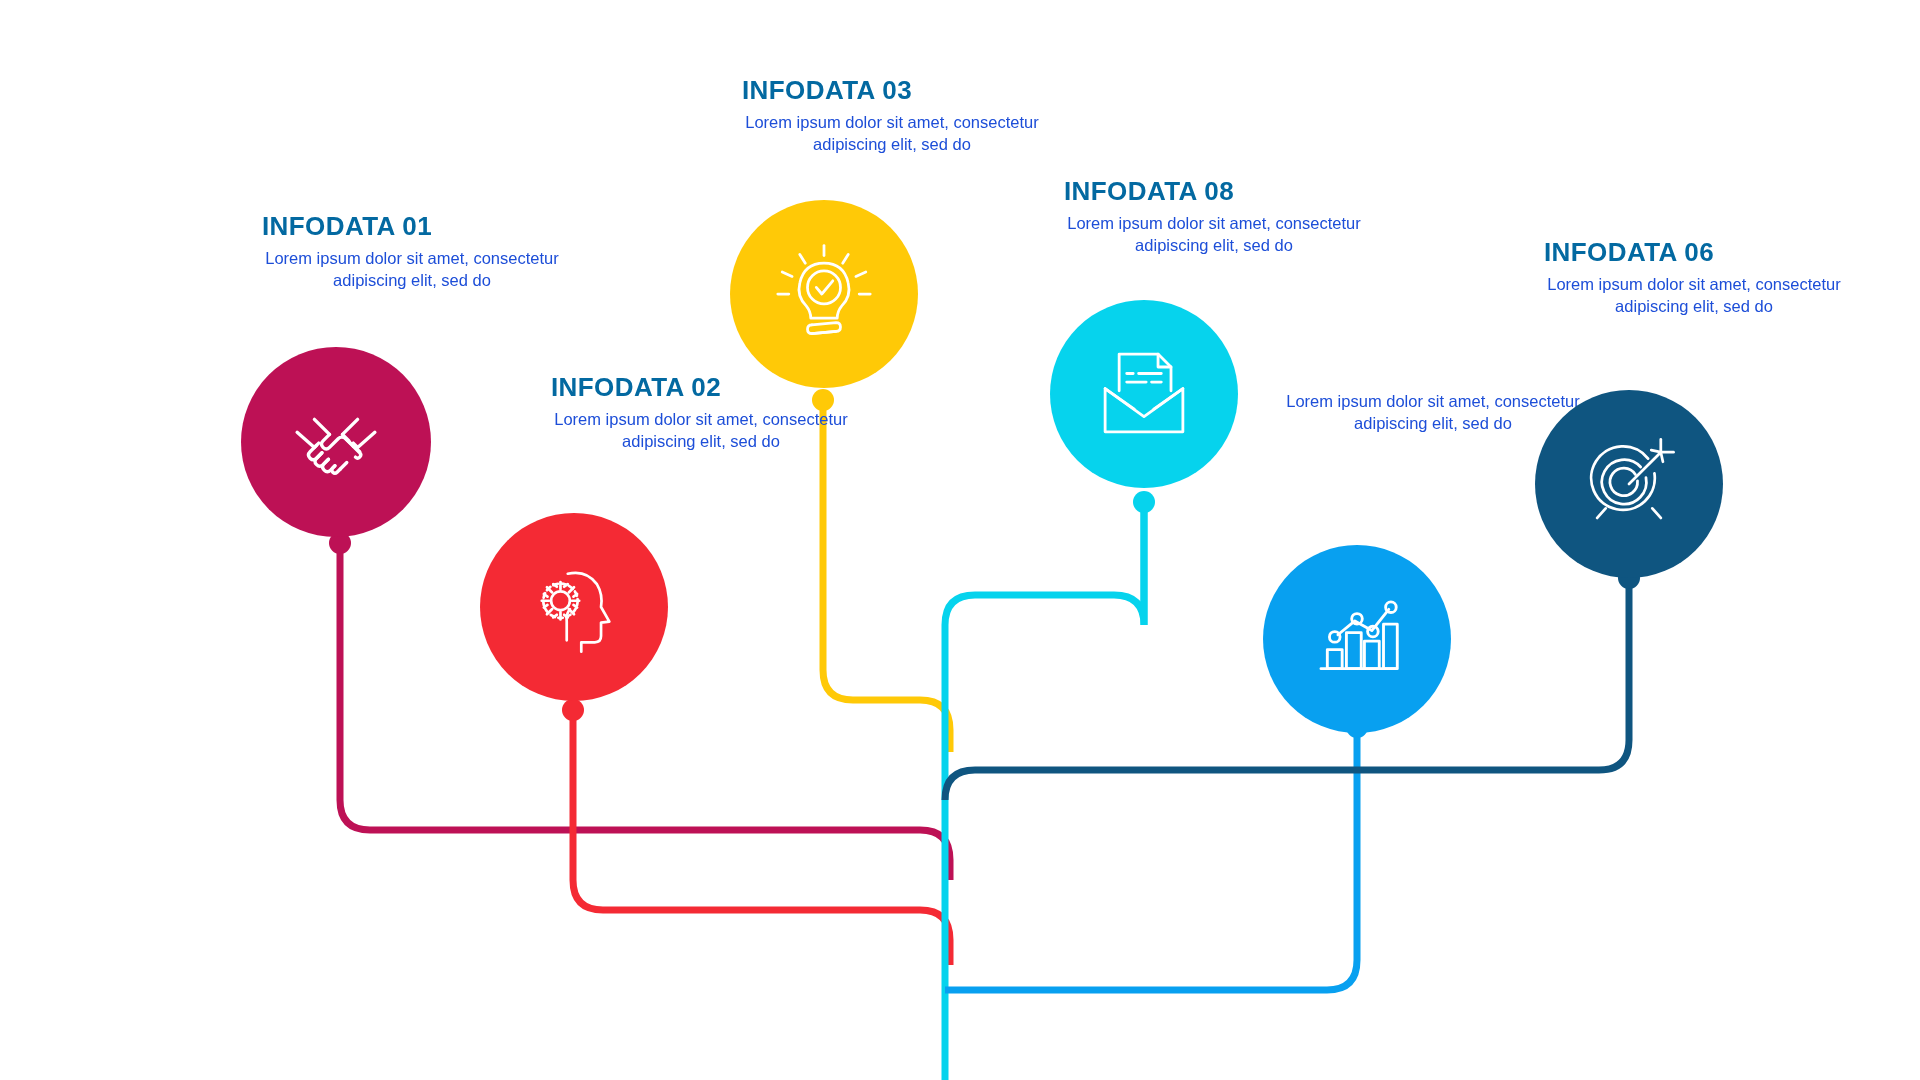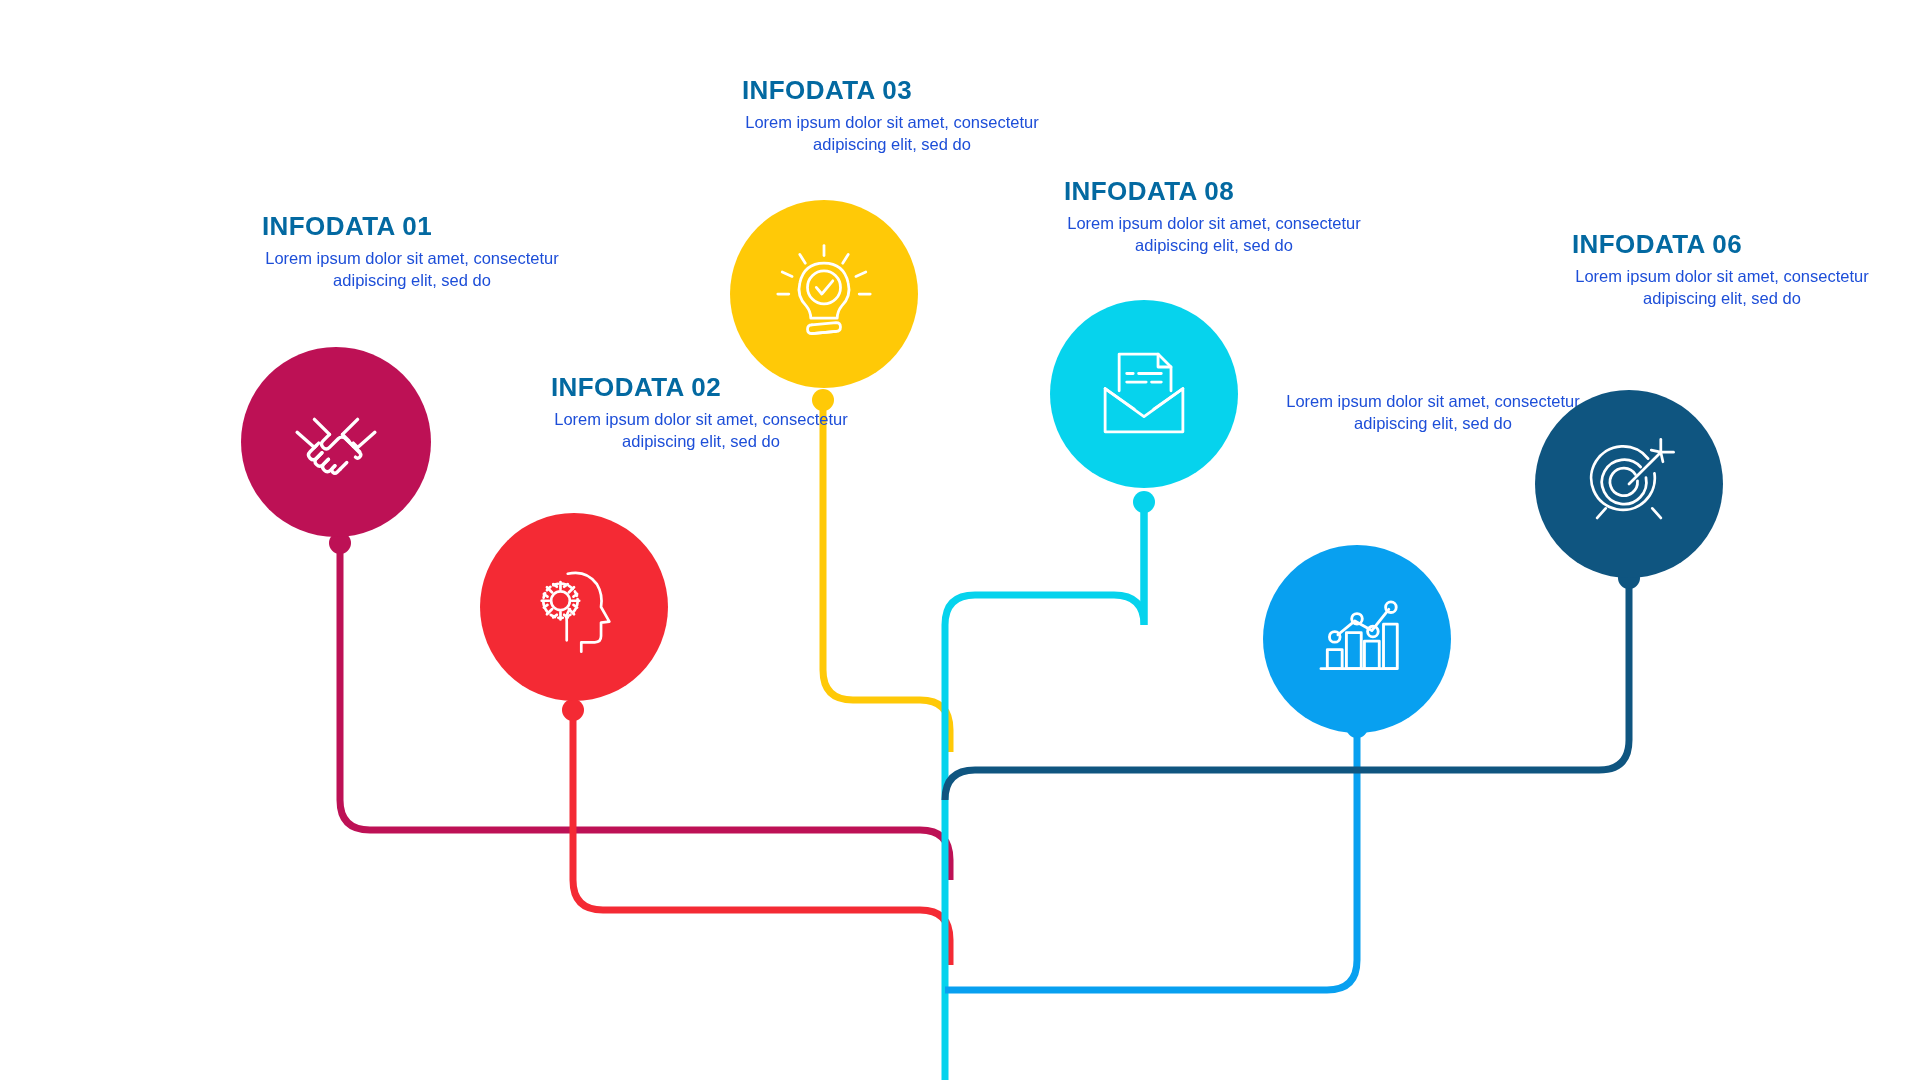--- a/index.html
+++ b/index.html
@@ -182,21 +182,21 @@
         <rect x="75" y="36" width="13" height="42"></rect>
         <path d="M32 46 L48 33 L64 42 L80 22"></path>
         <circle cx="29" cy="48" r="5"></circle>
         <circle cx="50" cy="31" r="5"></circle>
         <circle cx="65" cy="43" r="5"></circle>
         <circle cx="82" cy="20" r="5"></circle>
       </g>
     </svg>
   </div>
 
-  <div class="textblock" style="left:1544px; top:230px;margin-left:28px;">
+  <div class="textblock" style="left:1544px; top:238px;">
     <div class="tb-title">INFODATA 06</div>
     <div class="tb-body">Lorem ipsum dolor sit amet, consectetur adipiscing elit, sed do</div>
   </div>
   <div class="bubble" style="left:1535px; top:390px; width:188px; height:188px; background:#0f5580;">
     <svg width="106" height="106" viewBox="0 0 100 100">
       <g fill="none" stroke="#ffffff" stroke-width="2.6" stroke-linecap="round" stroke-linejoin="round">
         <path d="M68 26 A 30 30 0 1 0 74 40"></path>
         <path d="M61 34 A 21 21 0 1 0 66 44"></path>
         <path d="M56 41 A 13 13 0 1 0 58 47"></path>
         <path d="M50 50 L80 20"></path>

